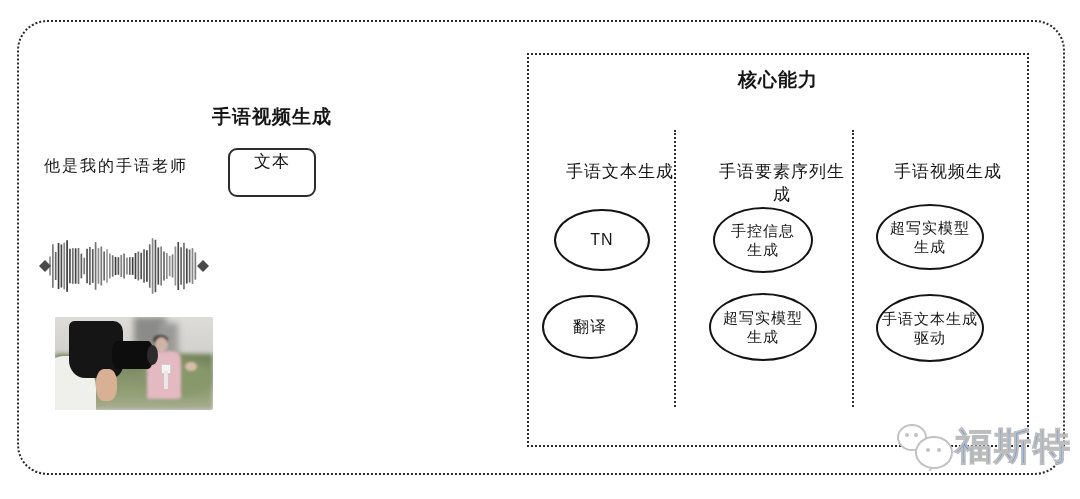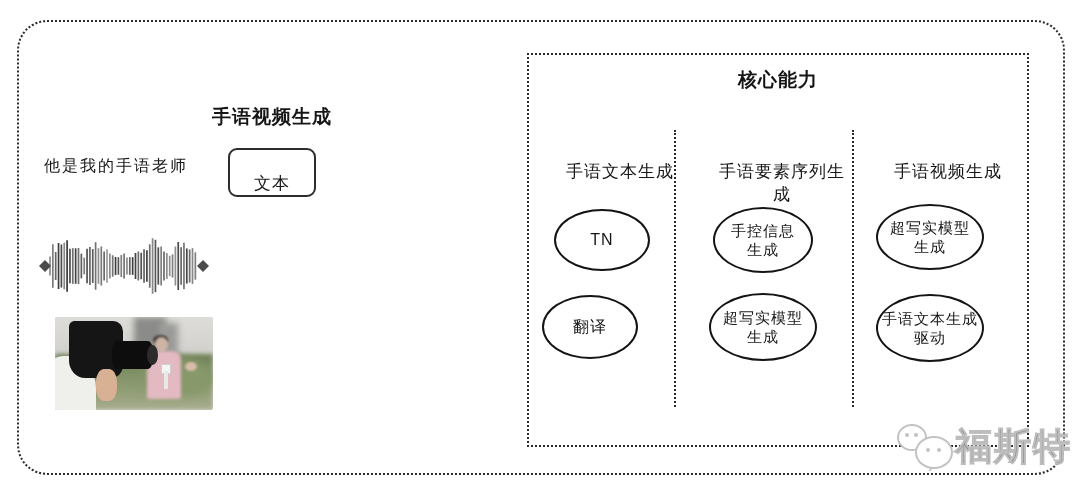--- a/index.html
+++ b/index.html
@@ -10,21 +10,21 @@
   .dotted-frame{position:absolute;border:2px dotted #2b2b2b;background:transparent;}
   .outer-frame{left:17px;top:20px;width:1044px;height:451px;border-radius:30px;}
   .scene-frame{left:352px;top:53px;width:140px;height:390px;}
   .core-frame{left:527px;top:53px;width:498px;height:390px;}
   .box-title{position:absolute;left:0;width:100%;text-align:center;font-weight:bold;font-size:19px;letter-spacing:1px;}
   .sub-label{position:absolute;text-align:center;font-size:17px;letter-spacing:1px;}
   .input-heading{position:absolute;left:207px;top:104px;width:130px;text-align:center;font-weight:bold;font-size:19px;letter-spacing:1px;}
   .sample-text{position:absolute;left:44px;top:156px;font-size:16px;letter-spacing:2px;}
   .input-box{
     position:absolute;left:228px;width:84px;height:45px;border:2px solid #2d2d2d;border-radius:9px;
-    background:#fff;display:flex;align-items:flex-end;justify-content:center;font-size:17px;letter-spacing:1px;
+    background:#fff;display:flex;align-items:flex-start;justify-content:center;font-size:17px;letter-spacing:1px;
   }
   .ellipse-node{
     position:absolute;border:2.5px solid #141414;border-radius:50%;background:#fff;
     display:flex;align-items:center;justify-content:center;text-align:center;
     font-size:15px;line-height:1.3;white-space:pre-line;letter-spacing:1px;
   }
   .v-sep{position:absolute;top:128px;height:277px;width:0;border-left:2px dotted #2b2b2b;}
   .col-header{position:absolute;top:105px;text-align:center;font-size:17px;letter-spacing:1px;margin-left:20px;}
   
   .waveform{position:absolute;left:38px;top:231px;width:172px;height:70px;}
@@ -48,21 +48,21 @@
   .vt-lensring{left:58%;top:30%;width:7%;height:22%;background:#2c2c2c;border-radius:50%;}
   .vt-arm{left:26%;top:56%;width:13%;height:34%;background:#d8b094;border-radius:40%;}
   
   .watermark{position:absolute;left:893px;top:421px;display:flex;align-items:center;z-index:5;}
   .wm-logo{position:relative;width:62px;height:52px;}
   .wm-bubble{position:absolute;background:#fff;border:2px solid #c2c2c2;border-radius:50%;}
   .wm-b1{left:4px;top:3px;width:26px;height:23px;}
   .wm-b2{left:22px;top:15px;width:34px;height:29px;}
   .wm-eye{position:absolute;width:4px;height:4px;border-radius:50%;background:#c2c2c2;}
   .wm-tail{position:absolute;left:30px;bottom:2px;width:8px;height:8px;background:#fff;border-right:2px solid #c2c2c2;transform:skewX(-30deg);}
-  .wm-text{font-size:37px;font-weight:bold;color:#737373;letter-spacing:2px;-webkit-text-stroke:1px #bdbdbd;}
+  .wm-text{font-size:37px;font-weight:bold;color:#3b82f6;letter-spacing:2px;-webkit-text-stroke:1px #bdbdbd;}
 </style>
 </head>
 <body>
 
 <div class="canvas">
 
   <div class="dotted-frame outer-frame"></div>
 
   <div class="input-heading">手语视频生成</div>
   <div class="sample-text">他是我的手语老师</div>

